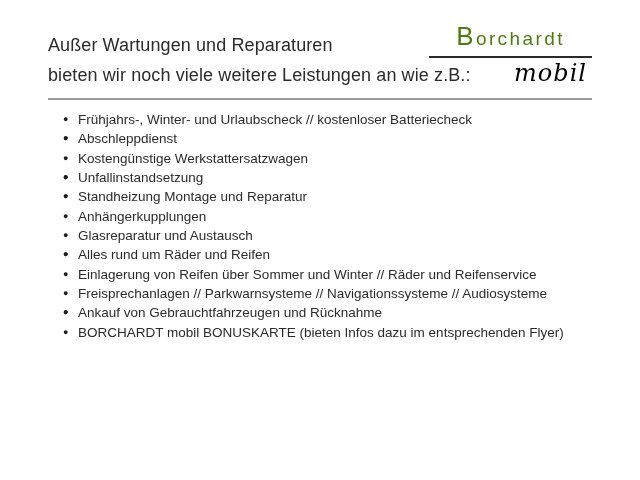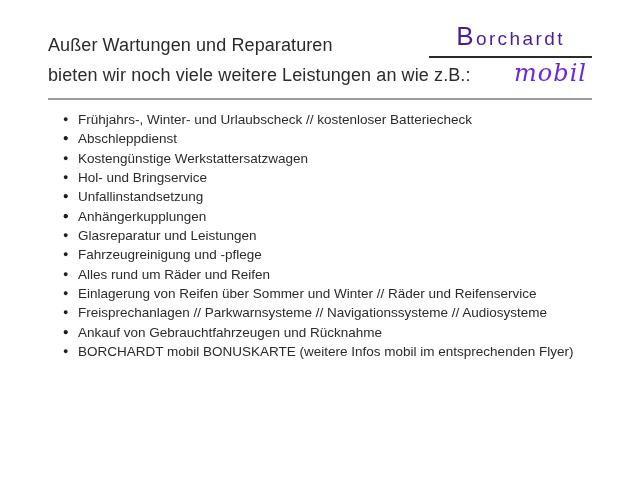--- a/index.html
+++ b/index.html
@@ -28,35 +28,35 @@
   }
   .logo {
     position: absolute;
     top: -7px; right: 0;
     width: 163px;
   }
   .logo-name {
     font-family: "Liberation Sans", sans-serif;
     font-size: 19px;
     letter-spacing: 2.4px;
-    color: #4c1d95;
+    color: #4d7c0f;
     text-align: center;
     white-space: nowrap;
     border-bottom: 2px solid #2b2b2b;
     padding-bottom: 4px;
     line-height: 26px;
   }
   .logo-name::first-letter {
     font-size: 26px;
   }
   .logo-sub {
     font-family: "DejaVu Serif", serif;
     font-style: italic;
     font-size: 24px;
-    color: #6d28d9;
+    color: #000000;
     text-align: right;
     padding-right: 5px;
     margin-top: 1px;
     letter-spacing: 1px;
   }
   .separator {
     position: absolute;
     top: 98px; left: 48px; right: 48px;
     border: none;
     border-top: 2px solid #9b9b9b;
@@ -100,30 +100,30 @@
   </div>
 
   <hr class="separator">
 
   <div class="services">
     <ul>
       <li><span class="bullet">●</span><span>Frühjahrs-, Winter- und Urlaubscheck // kostenloser Batteriecheck</span></li>
       <li><span class="bullet">●</span></li>
       <li><span class="bullet">●</span><span>Abschleppdienst</span></li>
       <li><span class="bullet">●</span><span>Kostengünstige Werkstattersatzwagen</span></li>
-      <li><span class="bullet">●</span><span>Hol- und Bringservice</span></li>
+      <li><span class="bullet">●</span></li>
       <li><span class="bullet">●</span></li>
       <li><span class="bullet">●</span><span>Unfallinstandsetzung</span></li>
       <li><span class="bullet">●</span></li>
+      <li><span class="bullet">●</span><span>Standheizung Montage und Reparatur</span></li>
+      <li><span class="bullet">●</span><span>Anhängerkupplungen</span></li>
+      <li><span class="bullet">●</span><span>Glasreparatur und Austausch</span></li>
       <li><span class="bullet">●</span></li>
-      <li><span class="bullet">●</span><span>Anhängerkupplungen</span></li>
-      <li><span class="bullet">●</span><span>Glasreparatur und Leistungen</span></li>
-      <li><span class="bullet">●</span><span>Fahrzeugreinigung und -pflege</span></li>
       <li><span class="bullet">●</span><span>Alles rund um Räder und Reifen</span></li>
       <li><span class="bullet">●</span><span>Einlagerung von Reifen über Sommer und Winter // Räder und Reifenservice</span></li>
       <li><span class="bullet">●</span><span>Freisprechanlagen // Parkwarnsysteme // Navigationssysteme // Audiosysteme</span></li>
       <li><span class="bullet">●</span></li>
       <li><span class="bullet">●</span><span>Ankauf von Gebrauchtfahrzeugen und Rücknahme</span></li>
-      <li><span class="bullet">●</span><span>BORCHARDT mobil BONUSKARTE (weitere Infos mobil im entsprechenden Flyer)</span></li>
+      <li><span class="bullet">●</span><span>BORCHARDT mobil BONUSKARTE (bieten Infos dazu im entsprechenden Flyer)</span></li>
     </ul>
   </div>
 
 </div>
 
 </body></html>

